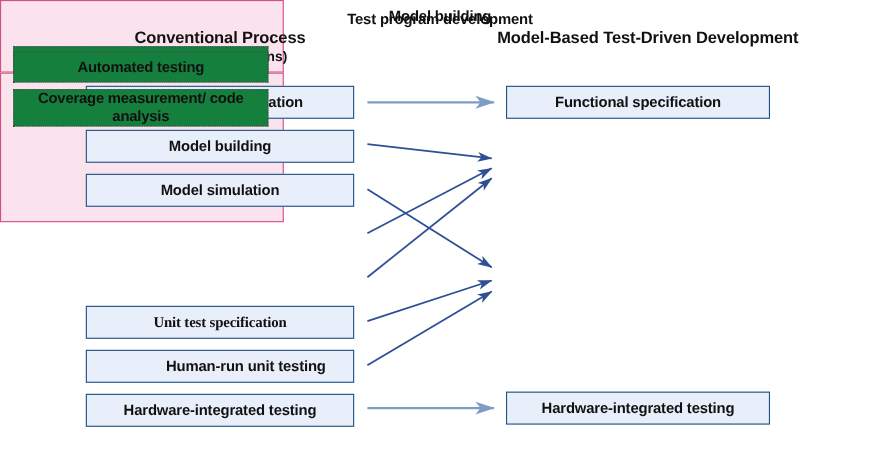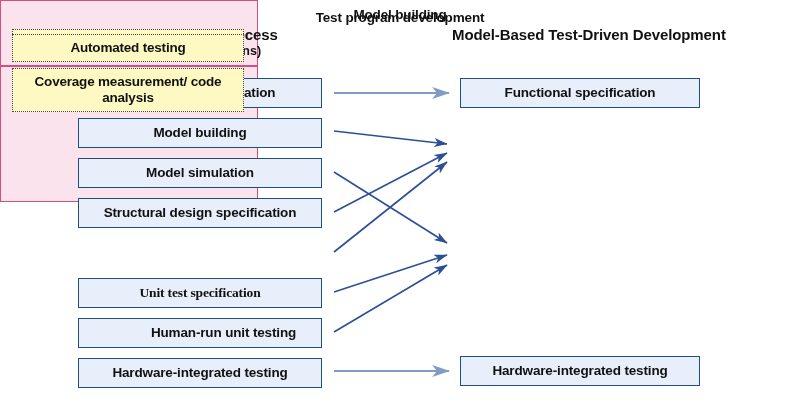--- a/index.html
+++ b/index.html
@@ -56,22 +56,23 @@
   }
   .box-blue {
     background: #e9eefb;
     border: 1.3px solid #1c4f82;
   }
   .box-pink {
     background: #fae3ec;
     border: 1.4px solid #d44d85;
   }
   .box-dashed {
-    background: #fef9c3;
+    background: #15803d;
     border: 1.4px dotted #4a4a4a;
+    margin-top: 13px;
   }
 
   
   .left-box { left: 78px; width: 244px; height: 30px; }
 
   
   .right-box  { left: 460px; width: 240px; height: 30px; }
   .group-pink { left: 452px; width: 256px; }
   .group-title {
     position: absolute;
@@ -120,40 +121,39 @@
   <div class="col-head" id="head-right">
     <div class="title">Model-Based Test-Driven Development</div>
   </div>
 
   <div class="box box-blue left-box" style="top:78px;">Functional specification</div>
 
   <div class="box box-blue left-box" style="top:118px;">Model building</div>
 
   <div class="box box-blue left-box" style="top:158px;">Model simulation</div>
 
-  <div class="box box-blue left-box" style="top:198px;">Structural design specification</div>
 
 
   <div class="box box-blue left-box" style="top:278px;font-family:Liberation Serif, serif;">Unit test specification</div>
 
   <div class="box box-blue left-box" style="top:318px;padding-left:47px;">Human-run unit testing</div>
 
   <div class="box box-blue left-box" style="top:358px;">Hardware-integrated testing</div>
 
   <div class="box box-blue right-box" style="top:78px;">Functional specification</div>
 
   <div class="box-pink group-pink" style="top:114px; height:64px;">
     <div class="group-title" style="top:7px;">Model building</div>
     <div class="sub-box box-dashed" style="top:29px; height:25px;">Automated code generation</div>
   </div>
 
   <div class="box-pink group-pink" style="top:196px; height:134px;">
     <div class="group-title" style="top:10px;">Test program development</div>
     <div class="sub-box box-dashed" style="top:34px; height:28px;">Automated testing</div>
-    <div class="sub-box box-dashed" style="top:68px; height:44px;">Coverage measurement/ code analysis</div>
+    <div class="sub-box box-dashed" style="top:68px; height:34px;">Coverage measurement/ code analysis</div>
   </div>
 
   <div class="box box-blue right-box" style="top:356px;">Hardware-integrated testing</div>
 
   <svg id="arrows" viewBox="0 0 800 420">
     <defs>
       <marker id="ah-direct" markerWidth="9" markerHeight="9" refX="8" refY="3.2" orient="auto" markerUnits="strokeWidth">
         <path d="M0,0.4 L8.4,3.2 L0,6 L2.2,3.2 Z" fill="#7f9cc4"></path>
       </marker>
       <marker id="ah-cross" markerWidth="9" markerHeight="9" refX="8" refY="3.2" orient="auto" markerUnits="strokeWidth">

